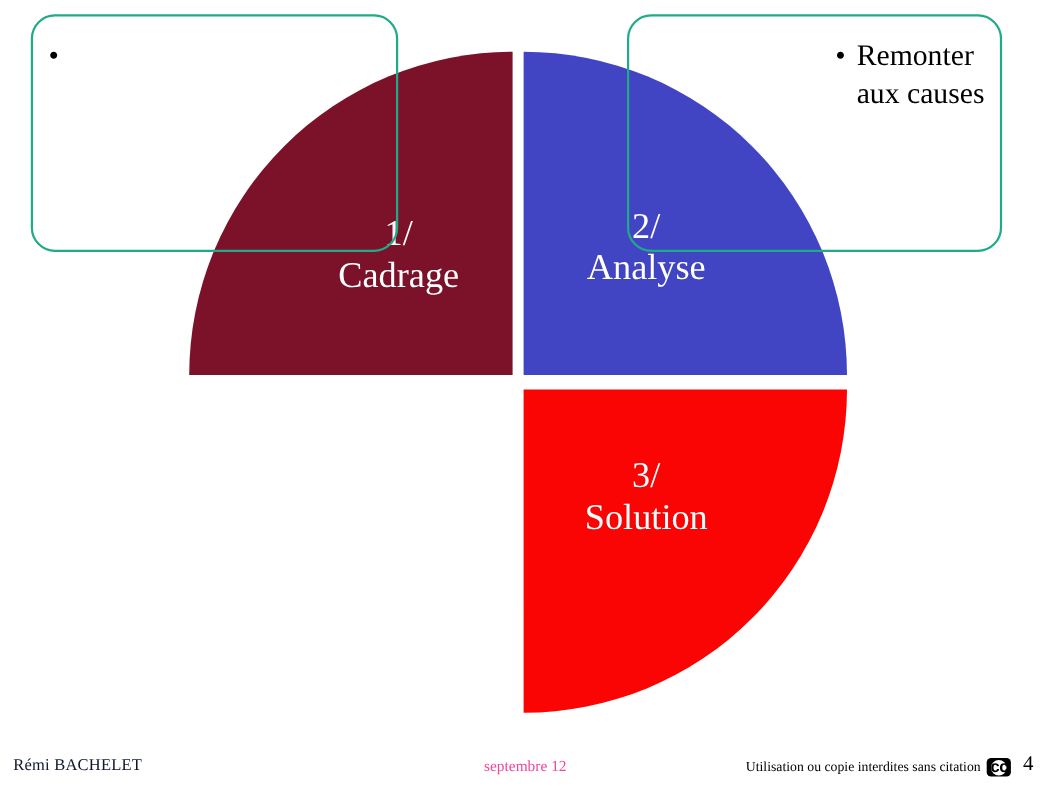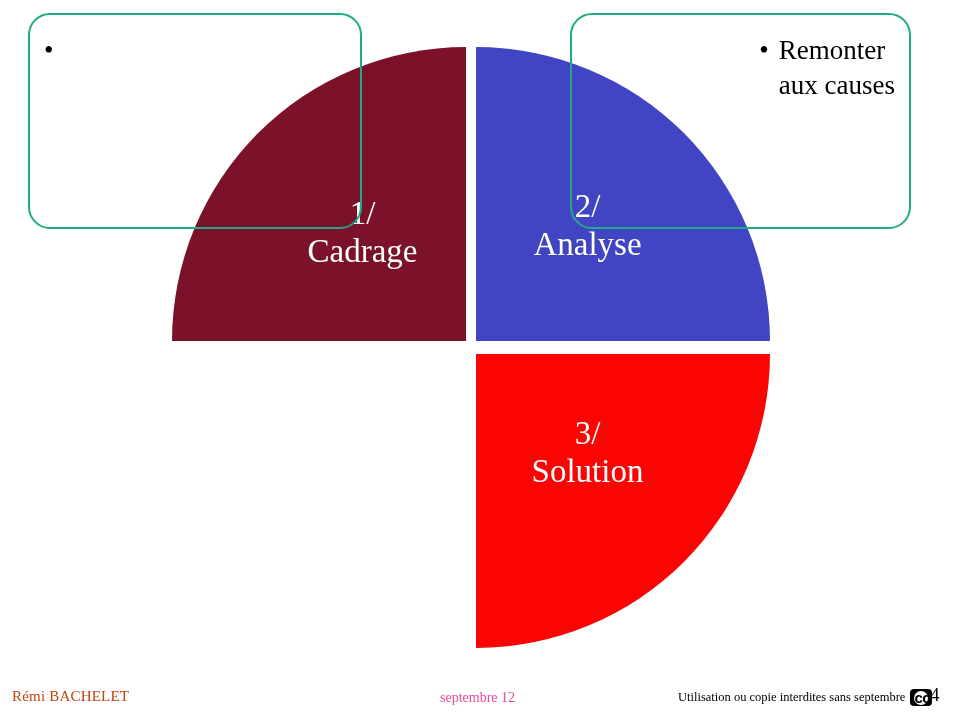--- a/index.html
+++ b/index.html
@@ -97,21 +97,21 @@
     bottom: 0;
     width: 960px;
     height: 42px;
   }
   #footer-author {
     position: absolute;
     left: 12px;
     top: 10px;
     font-family: "Liberation Serif", serif;
     font-size: 15px;
-    color: #c2410c;
+    color: #0f172a;
     letter-spacing: 0.2px;
   }
   #footer-date {
     position: absolute;
     left: 440px;
     top: 12px;
     font-family: "Liberation Serif", serif;
     font-size: 14px;
     color: #1f4e5f;
   }
@@ -192,21 +192,21 @@
       <span class="bullet-dot">•</span>
       <span class="bullet-text">Remonter
 aux causes</span>
     </div>
   </div>
 
   <div id="footer">
     <div id="footer-author">Rémi BACHELET</div>
     <div id="footer-date" style="color: #ec4899;">septembre  12</div>
     <div id="footer-notice-wrap">
-      <span id="footer-notice">Utilisation ou copie interdites sans septembre</span>
+      <span id="footer-notice">Utilisation ou copie interdites sans citation</span>
       <span id="cc-badge">
         <span class="cc-circle">cc</span>
       </span>
     </div>
     <div id="footer-page">4</div>
   </div>
 
 </div>
 
 </body></html>

